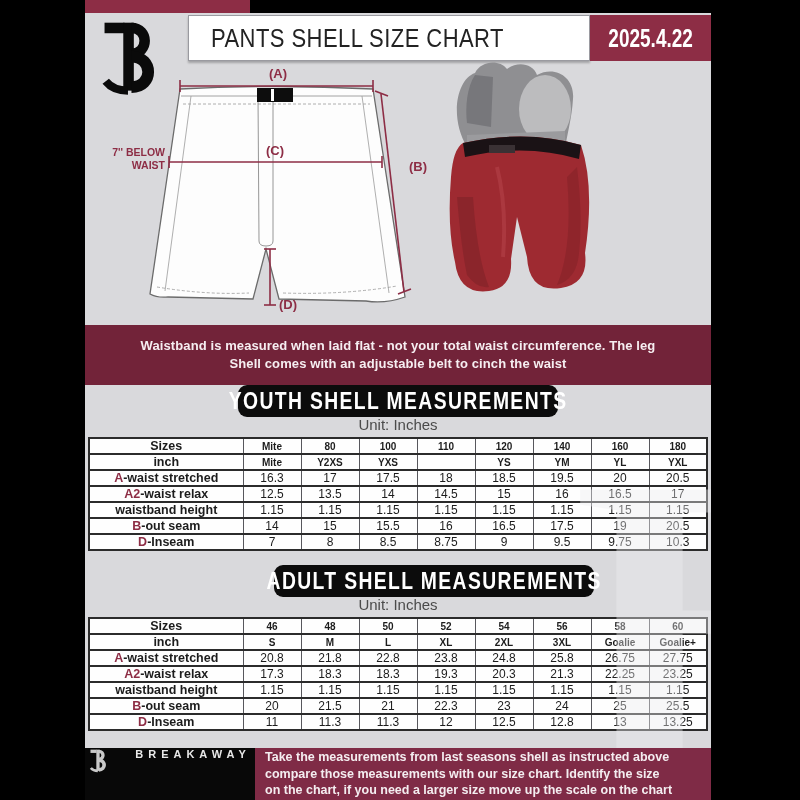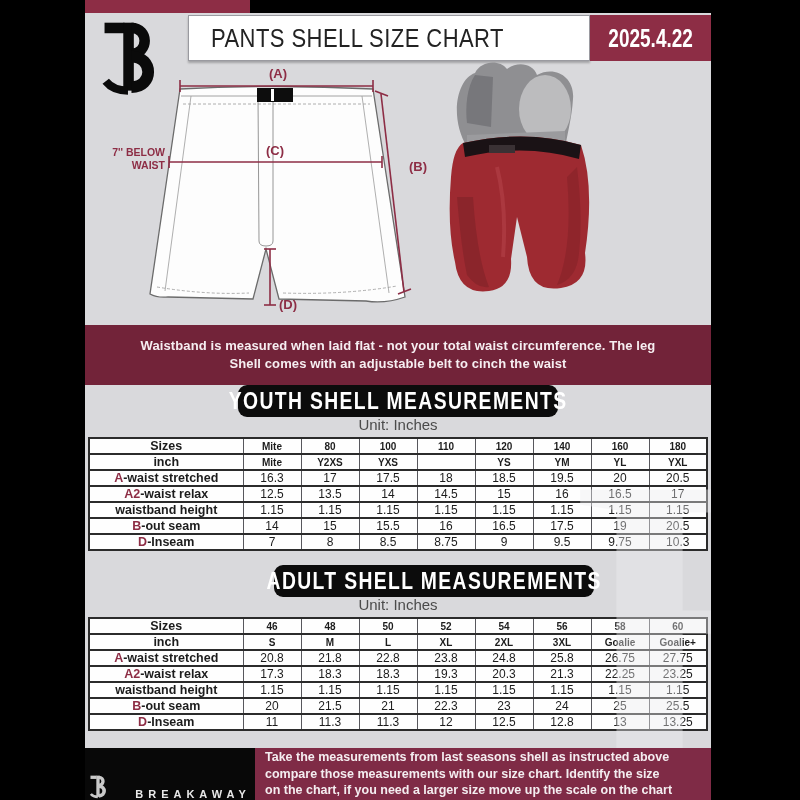--- a/index.html
+++ b/index.html
@@ -53,21 +53,21 @@
      font-size:12px;color:#1c1c1c;overflow:hidden;white-space:nowrap;}
   td:first-child{border-left:none;font-weight:bold;font-size:12.5px;}
   td.hdr{font-weight:bold;font-size:10px;}
   .pfx{color:#8d2d45;font-weight:bold;}
 
   .watermark{position:absolute;left:488px;top:398px;font-size:430px;line-height:1;font-weight:bold;
              font-family:"Liberation Serif",serif;color:#eeeef1;opacity:.4;z-index:6;pointer-events:none;}
 
   
   .footer{position:absolute;left:0;top:735px;width:626px;height:52px;display:flex;z-index:7;}
-  .footer-black{width:170px;height:52px;background:#080808;display:flex;align-items:flex-end;
+  .footer-black{width:170px;height:52px;background:#080808;display:flex;align-items:flex-start;
                 justify-content:center;gap:24px;}
   .footer-black .brand{color:#e9e9e9;font-size:11px;font-weight:bold;letter-spacing:5px;}
   .footer-maroon{width:456px;height:52px;background:#7f2b46;display:flex;flex-direction:column;
                  justify-content:center;padding-left:10px;}
   .footer-maroon div{color:#f4edf0;font-size:12.5px;font-weight:bold;line-height:16.5px;white-space:nowrap;}
 
   svg text{font-family:"Liberation Sans",sans-serif;}
 </style>
 </head>
 <body>

